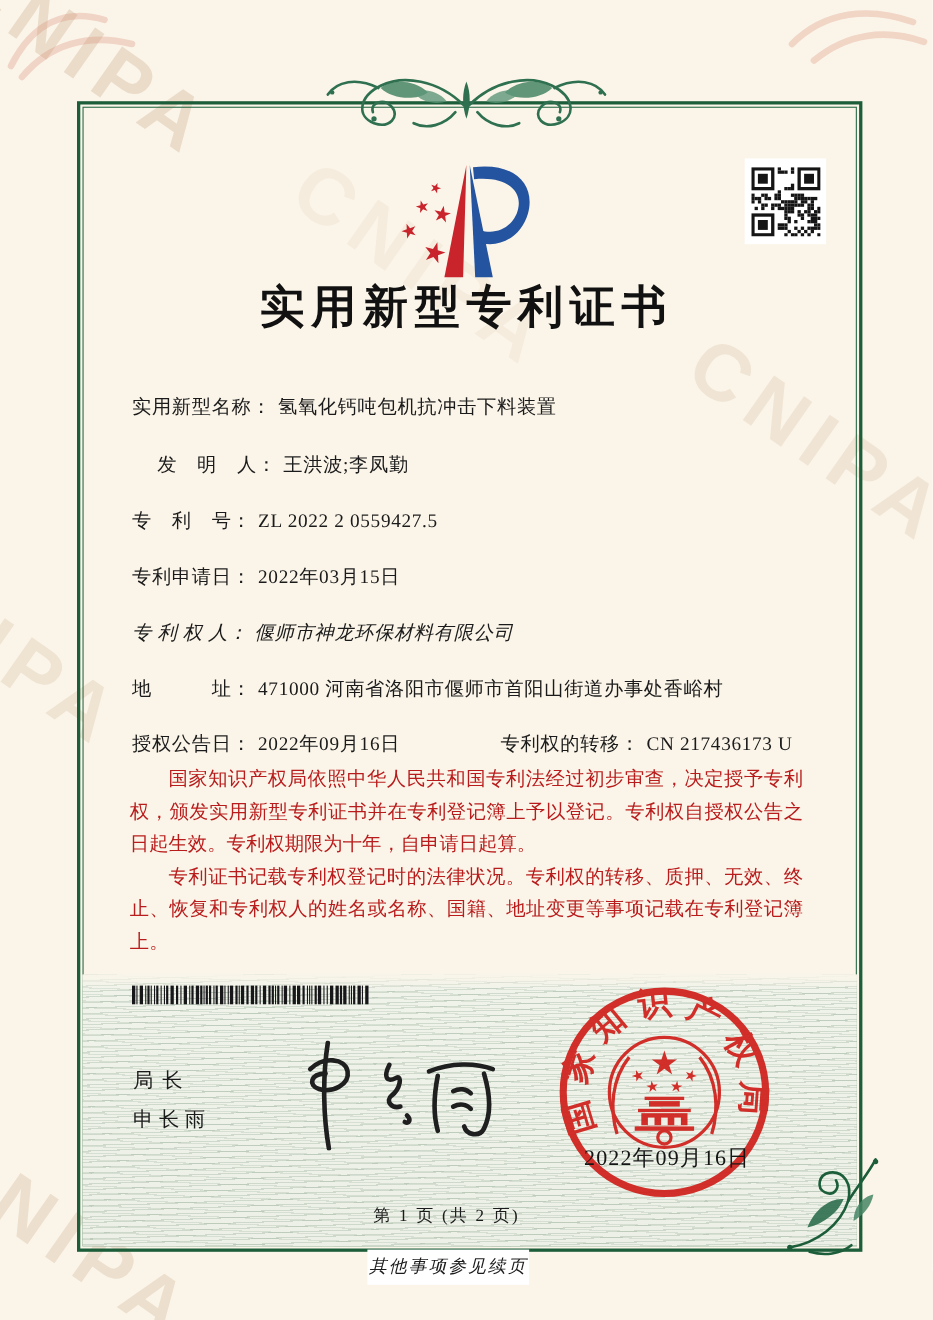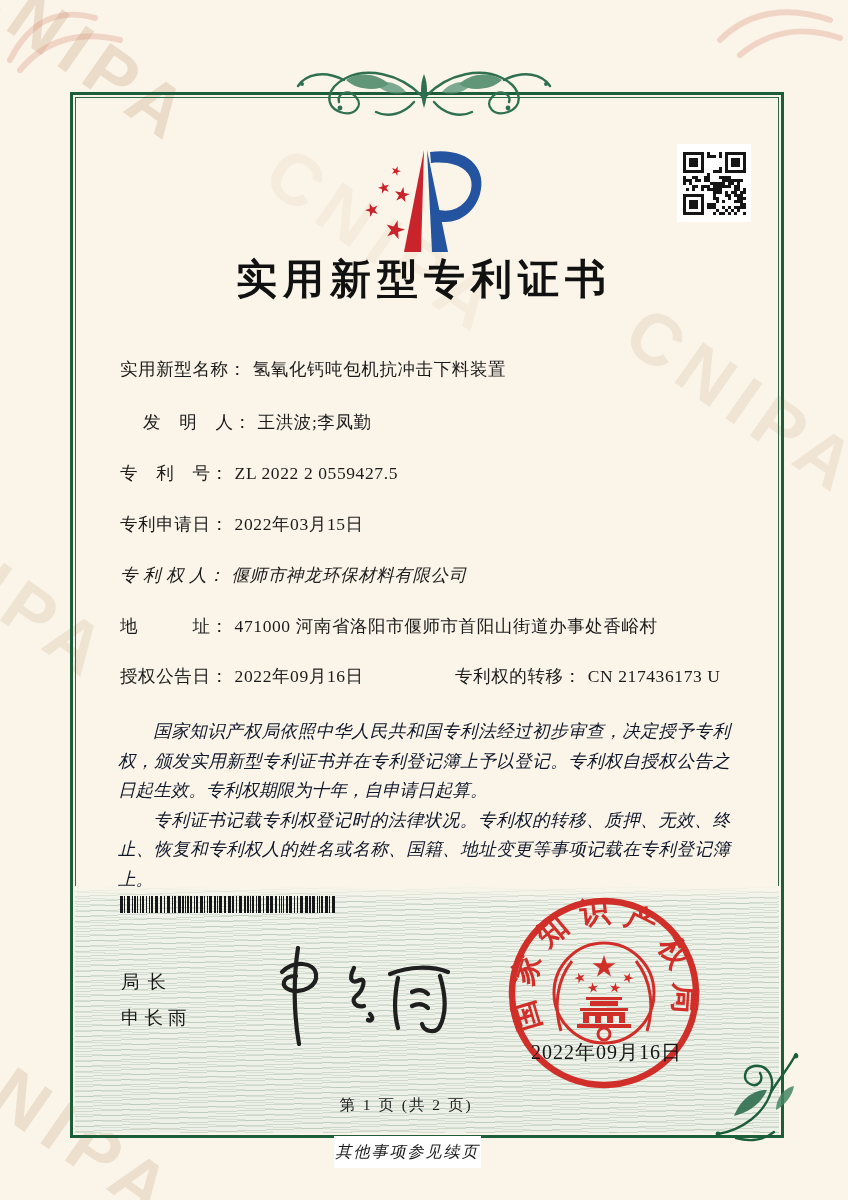--- a/index.html
+++ b/index.html
@@ -21,21 +21,21 @@
           linear-gradient(#f0f3ea,#ecf0e6);}
   
   .certno{position:absolute;left:119px;top:146px;font-size:17.5px;letter-spacing:2.5px;z-index:3;}
   .title{position:absolute;left:70px;top:252px;width:708px;text-align:center;
          font-size:41px;font-weight:700;letter-spacing:6px;color:#111;z-index:3;}
   .row{position:absolute;left:120px;font-size:17.5px;letter-spacing:0.6px;
        white-space:nowrap;z-index:3;}
   .row .val{margin-left:6px;}
   .grant2{position:absolute;left:335px;top:0;}
   .paras{position:absolute;left:118px;top:694px;width:612px;font-size:17.6px;
-         line-height:29.5px;text-align:justify;font-style:italic;color:#0f172a;z-index:3;margin-top:23px;}
+         line-height:29.5px;text-align:justify;color:#b91c1c;z-index:3;}
   .paras p{margin:0;text-indent:2em;}
   .barcode{position:absolute;left:120px;top:896px;width:220px;height:17px;z-index:3;font-size:0;}
   .barcode i{display:inline-block;height:100%;background:#17171a;vertical-align:top;}
   .signer-title{position:absolute;left:121px;top:969px;font-size:18.5px;letter-spacing:8px;z-index:4;}
   .signer-name{position:absolute;left:121px;top:1005px;font-size:18.5px;letter-spacing:5px;z-index:4;}
   .sig{position:absolute;left:252px;top:946px;z-index:4;}
   .seal{position:absolute;left:504px;top:893px;z-index:3;opacity:0.93;}
   .seal-date{position:absolute;left:531px;top:1039px;font-size:20px;letter-spacing:1px;
              color:#151515;z-index:5;}
   .pageinfo{position:absolute;left:52px;top:1095px;width:708px;text-align:center;

